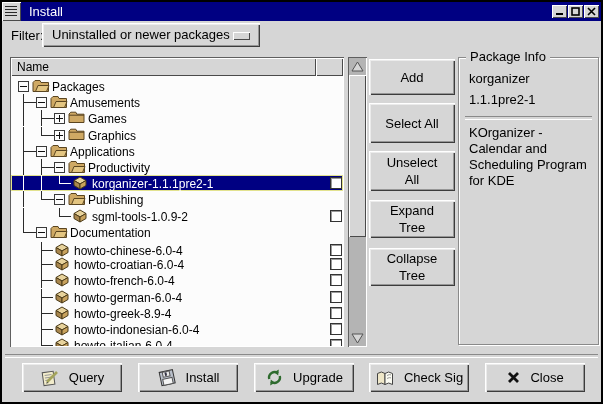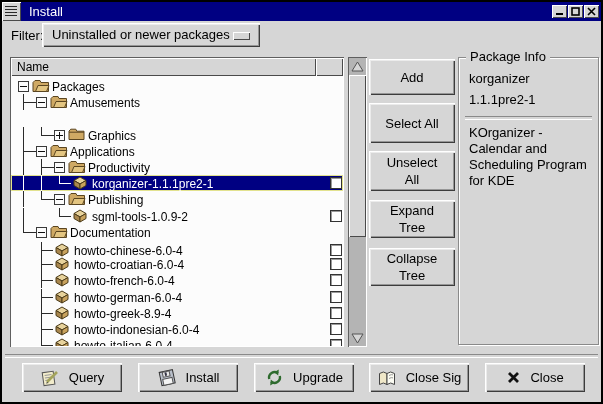--- a/index.html
+++ b/index.html
@@ -143,20 +143,34 @@
           <div class="trow" style="top: 2px;">
             <span class="expander" style="left: 7px;">
               <i class="h"></i>
             </span>
             <span class="ticon" style="left: 21px;"><svg xmlns="http://www.w3.org/2000/svg" width="18" height="14">
                 <path d="M1 12.5 V3.5 L3 1.5 h5 l1 2 h7.5 v9 z" fill="#cfa964" stroke="#5a4520"></path>
                 <path d="M3.5 12.5 L6 6.5 h11 l-2.5 6 z" fill="#e3c581" stroke="#5a4520"></path>
               </svg></span>
             <span class="tlabel" style="left: 41px;">Packages</span>
           </div>
+          <div class="trow" style="top: 34.4px;">
+            <i class="vline" style="left: 12px; top: 0px; height: 16px;"></i>
+            <i class="vline" style="left: 30px; top: 0px; height: 16px;"></i>
+            <i class="hline" style="left: 30px; width: 13px;"></i>
+            <span class="expander" style="left: 43px;">
+              <i class="h"></i>
+              <i class="v"></i>
+            </span>
+            <span class="ticon" style="left: 57px;"><svg xmlns="http://www.w3.org/2000/svg" width="17" height="13">
+                <path d="M1 11.5 V3 l1.8-1.8 h5 l1 2 H16 v8.3 z" fill="#cfa964" stroke="#5a4520"></path>
+                <path d="M1 4.2 H16" stroke="#5a4520"></path>
+              </svg></span>
+            <span class="tlabel" style="left: 77px;">Games</span>
+          </div>
           <div class="trow" style="top: 50.6px;">
             <i class="vline" style="left: 12px; top: 0px; height: 16px;"></i>
             <i class="vline" style="left: 30px; top: 0px; height: 9px;"></i>
             <i class="hline" style="left: 30px; width: 13px;"></i>
             <span class="expander" style="left: 43px;">
               <i class="h"></i>
               <i class="v"></i>
             </span>
             <span class="ticon" style="left: 57px;"><svg xmlns="http://www.w3.org/2000/svg" width="17" height="13">
                 <path d="M1 11.5 V3 l1.8-1.8 h5 l1 2 H16 v8.3 z" fill="#cfa964" stroke="#5a4520"></path>
@@ -399,21 +413,21 @@
           <span>Upgrade</span>
         </div>
         <div class="bot-btn raised" style="left: 367px;">
           <span>
             <svg xmlns="http://www.w3.org/2000/svg" width="20" height="18">
               <path d="M2.5 4.5 Q6.5 1.5 10 4.5 L10 15.5 Q6.5 12.5 2.5 15.5 Z" fill="#efe7c8" stroke="#444"></path>
               <path d="M17.5 4.5 Q13.5 1.5 10 4.5 L10 15.5 Q13.5 12.5 17.5 15.5 Z" fill="#fbfbf2" stroke="#444"></path>
               <path d="M12 6.5 q2.5-1.4 4 -.6 M12 9.5 q2.5-1.4 4 -.6" stroke="#999" fill="none"></path>
             </svg>
           </span>
-          <span>Close Sig</span>
+          <span>Check Sig</span>
         </div>
         <div class="bot-btn raised" style="left: 483px;">
           <span>
             <svg xmlns="http://www.w3.org/2000/svg" width="15" height="15">
               <path d="M3 3 L12 12 M12 3 L3 12" stroke="#111" stroke-width="2.8"></path>
             </svg>
           </span>
           <span>Close</span>
         </div>
       </div>

